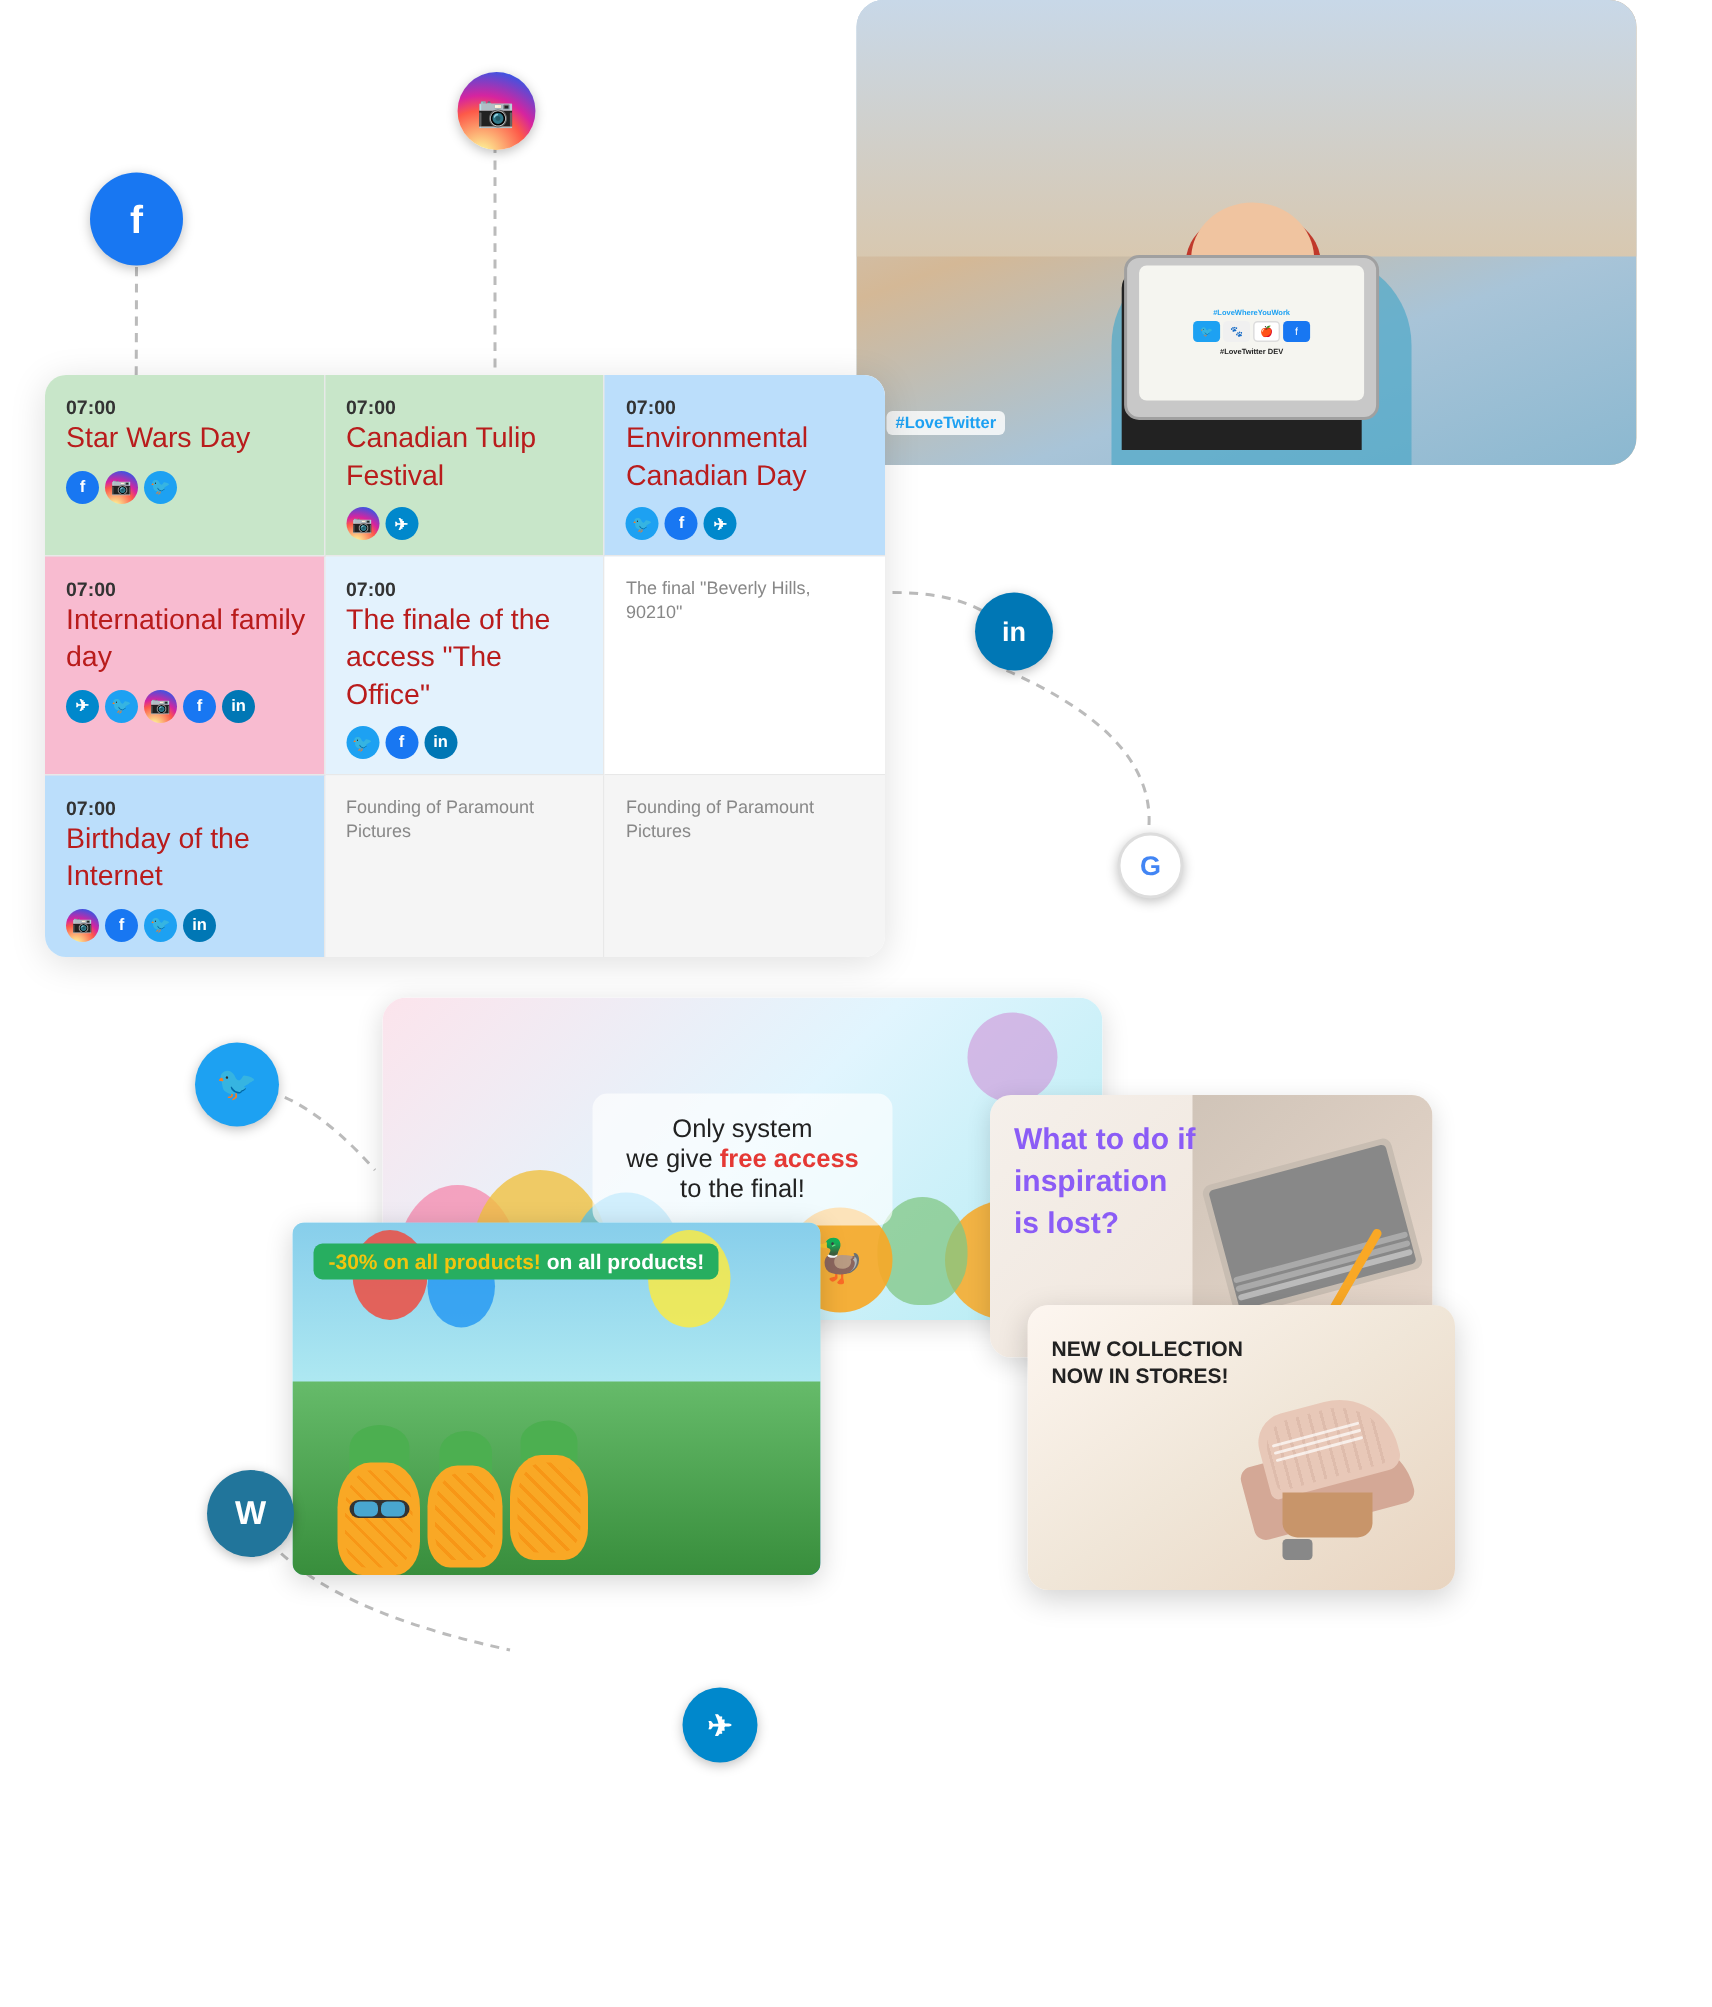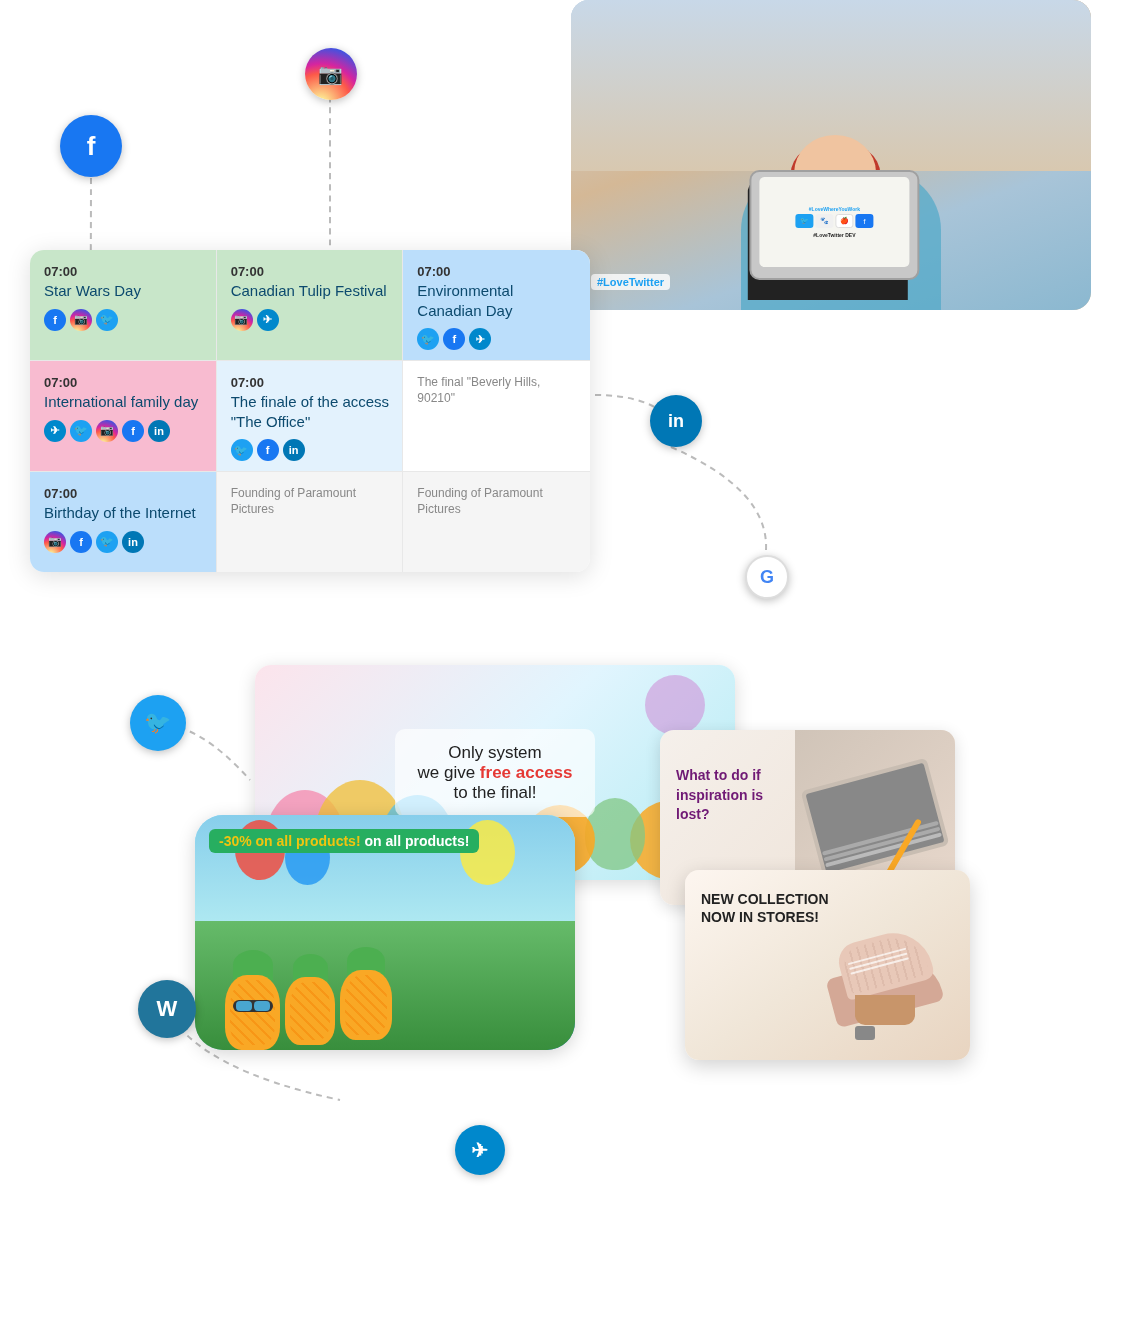--- a/index.html
+++ b/index.html
@@ -86,21 +86,21 @@
     .cal-cell.blue  { background: #bbdefb; }
     .cal-cell.light-blue { background: #e3f2fd; }
     .cal-cell.white { background: #fff; }
     .cal-cell.grey  { background: #f5f5f5; }
 
     .cal-time {
       font-size: 13px; font-weight: 600; color: #333;
       margin-bottom: 2px;
     }
     .cal-title {
-      font-size: 15px; color: #0c4a6e;
+      font-size: 19px; color: #b91c1c;
       margin-bottom: 8px;
       line-height: 1.3;
     }
     .cal-title.muted { color: #888; font-size: 12px; }
     .cal-icons {
       display: flex; gap: 4px; flex-wrap: wrap;
     }
     .cal-icon {
       width: 22px; height: 22px;
       border-radius: 50%;
@@ -289,21 +289,21 @@
 
   <div style="position:absolute;inset:0;display:flex;align-items:center;justify-content:center;">
     <div style="background:rgba(255,255,255,0.65);border-radius:10px;padding:14px 22px;text-align:center;">
       <div style="font-size:17px;color:#222;font-weight:500;">Only system</div>
       <div style="font-size:17px;color:#222;font-weight:500;">we give <span style="color:#e53935;font-weight:700;">free access</span></div>
       <div style="font-size:17px;color:#222;font-weight:500;">to the final!</div>
     </div>
   </div>
 </div>
 
-<div style="position:absolute;top:815px;left:195px;width:380px;height:235px;border-radius:28px;overflow:hidden;box-shadow:0 4px 18px rgba(0,0,0,0.17);z-index:7;">
+<div style="position:absolute;top:815px;left:195px;width:352px;height:235px;border-radius:8px;overflow:hidden;box-shadow:0 4px 18px rgba(0,0,0,0.17);z-index:7;">
 
   <div style="position:absolute;inset:0;background:linear-gradient(160deg,#81d4fa 0%,#b2ebf2 40%,#4db6ac 70%,#1976d2 100%);">
 
     <div style="position:absolute;top:0;left:0;right:0;height:50%;background:linear-gradient(180deg,#87ceeb,#b2ebf2);"></div>
 
     <div style="position:absolute;bottom:0;left:0;right:0;height:55%;background:linear-gradient(180deg,#66bb6a,#388e3c);"></div>
 
     <div style="position:absolute;top:5px;left:40px;width:50px;height:60px;background:#f44336;border-radius:50%;opacity:0.8;"></div>
     <div style="position:absolute;top:15px;left:90px;width:45px;height:55px;background:#2196f3;border-radius:50%;opacity:0.8;"></div>
     <div style="position:absolute;top:5px;right:60px;width:55px;height:65px;background:#ffeb3b;border-radius:50%;opacity:0.8;"></div>
@@ -354,21 +354,21 @@
           <div style="height:4px;background:#bbb;border-radius:2px;"></div>
         </div>
       </div>
     </div>
 
     <div style="position:absolute;bottom:15px;right:10px;font-size:24px;">🕶️</div>
 
     <div style="position:absolute;bottom:20px;right:50px;width:6px;height:70px;background:#f9a825;border-radius:3px;transform:rotate(30deg);"></div>
   </div>
   <div style="position:absolute;top:16px;left:16px;right:155px;">
-    <div style="font-size:14px;font-weight:700;color:#701a75;line-height:1.4;margin-top:20px;">What to do if inspiration is lost?</div>
+    <div style="font-size:20px;font-weight:700;color:#8b5cf6;line-height:1.4;">What to do if inspiration is lost?</div>
   </div>
 </div>
 
 <div style="position:absolute;top:870px;left:685px;width:285px;height:190px;border-radius:14px;overflow:hidden;box-shadow:0 6px 20px rgba(0,0,0,0.18);z-index:8;">
   <div style="position:absolute;inset:0;background:linear-gradient(145deg,#fdf6f0 0%,#f0e6d8 50%,#e8d4c0 100%);">
 
     <div style="position:absolute;right:10px;top:0;bottom:0;width:140px;display:flex;align-items:center;justify-content:center;">
 
       <div style="position:relative;width:120px;height:100px;">
         <div style="position:absolute;bottom:0;width:110px;height:50px;background:#d4a896;border-radius:8px 40px 8px 8px;transform:rotate(-15deg);"></div>

